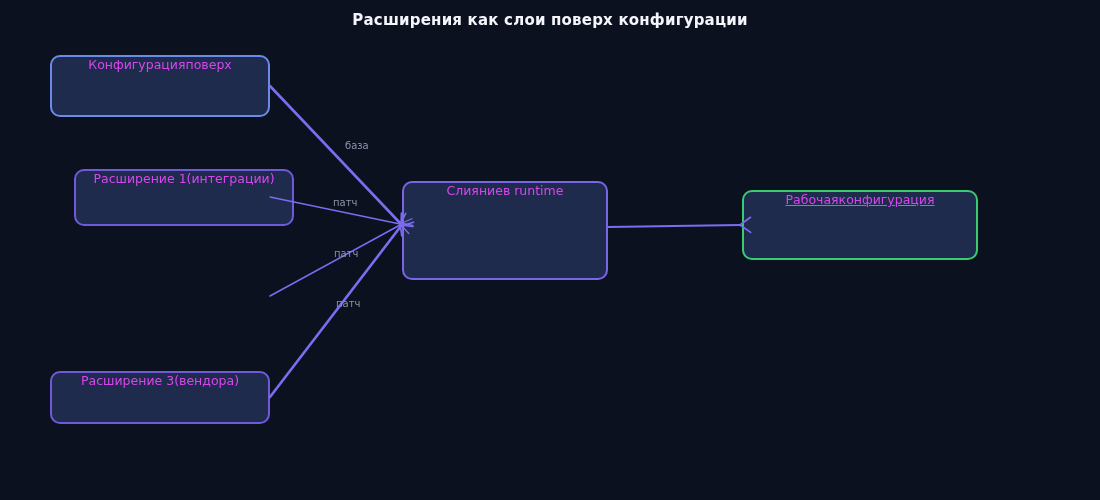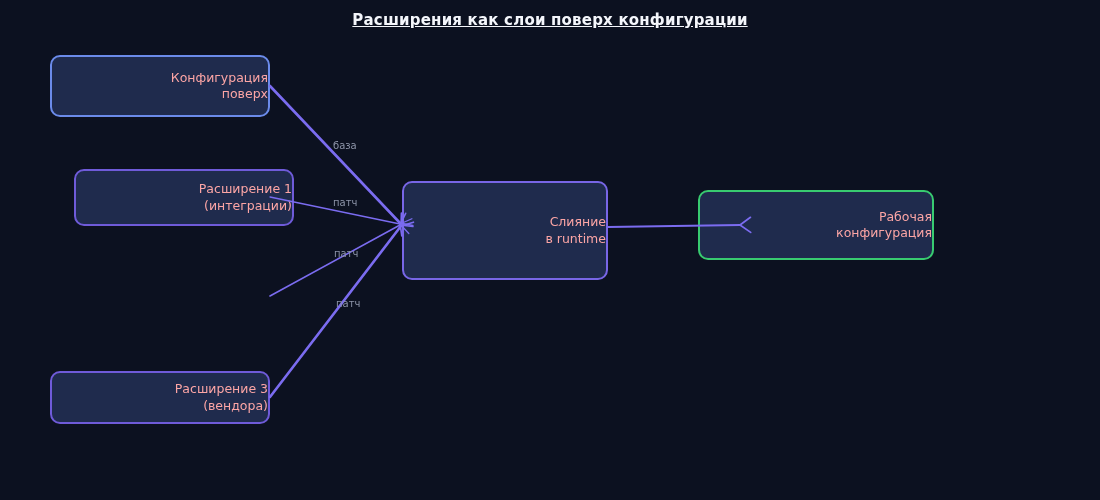--- a/index.html
+++ b/index.html
@@ -5,27 +5,27 @@
   html,body { margin:0; padding:0; }
   body {
     width:1100px; height:500px; overflow:hidden;
     background:#0c1120;
     font-family:"DejaVu Sans", "Liberation Sans", sans-serif;
   }
   .canvas { position:relative; width:1100px; height:500px; }
   .title {
     position:absolute; left:0; top:11px; width:1100px;
     text-align:center; font-size:15px; font-weight:bold;
-    color:#f4f6fb; letter-spacing:.2px; z-index:2;text-decoration:underline;
+    color:#f4f6fb; letter-spacing:.2px; z-index:2;
   }
   .node {
     position:absolute; box-sizing:border-box;
     background:#1f2b4d; border:2.5px solid #6f5bd9; border-radius:10px;
-    display:flex; flex-direction:column; align-items:flex-end; justify-content:center;
-    color:#fca5a5; font-size:12.5px; line-height:16.5px; text-align:center;
+    display:flex; flex-direction:row; align-items:flex-start; justify-content:center;
+    color:#d946ef; font-size:12.5px; line-height:16.5px; text-align:center;
     z-index:1;
   }
   .node span { display:block; }
   #edge-layer {
     position:absolute; left:0; top:0; width:1100px; height:500px;
     z-index:3; pointer-events:none;
   }
   .edge-label {
     position:absolute; font-size:10px; color:#8d94a8; z-index:4;
     white-space:nowrap;
@@ -70,23 +70,23 @@
   <div class="node" style="left: 50px; top: 371px; width: 220px; height: 53px; border-color: rgb(111, 91, 217);">
     <span>Расширение 3</span>
     <span>(вендора)</span>
   </div>
 
   <div class="node" style="left: 402px; top: 181px; width: 206px; height: 99px; border-color: rgb(120, 102, 230);">
     <span>Слияние</span>
     <span>в runtime</span>
   </div>
 
-  <div class="node" style="left: 698px; top: 190px; width: 236px; height: 70px; border-color: rgb(56, 203, 112);">
+  <div class="node" style="left: 742px; top: 190px; width: 236px; height: 70px; border-color: rgb(56, 203, 112); text-decoration: underline;">
     <span>Рабочая</span>
     <span>конфигурация</span>
   </div>
 
-  <div class="edge-label" style="left: 333px; top: 140px;">база</div>
+  <div class="edge-label" style="left: 345px; top: 140px;">база</div>
   <div class="edge-label" style="left: 333px; top: 197px;">патч</div>
   <div class="edge-label" style="left: 334px; top: 248px;">патч</div>
   <div class="edge-label" style="left: 336px; top: 298px;">патч</div>
 
 </div>
 
 </body></html>

